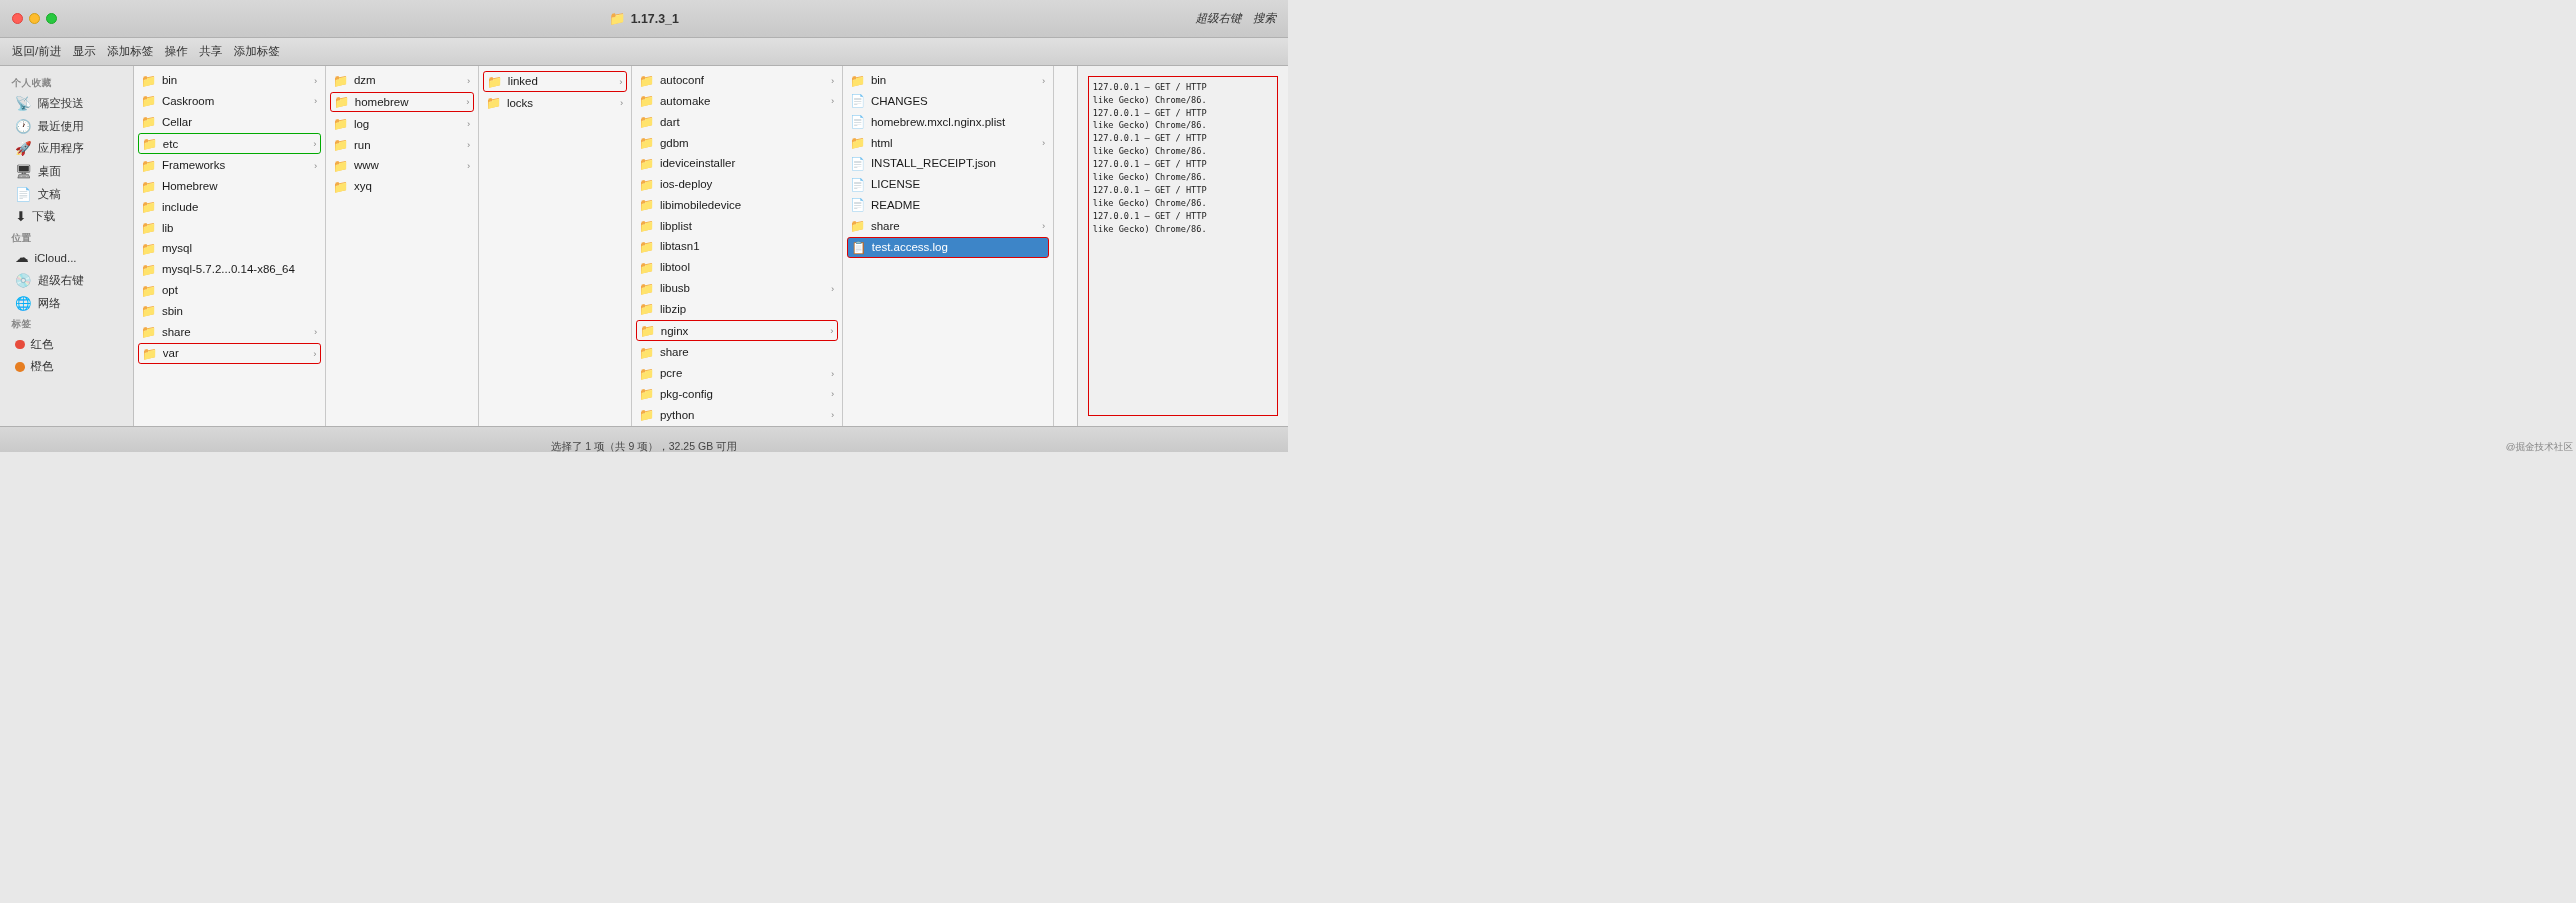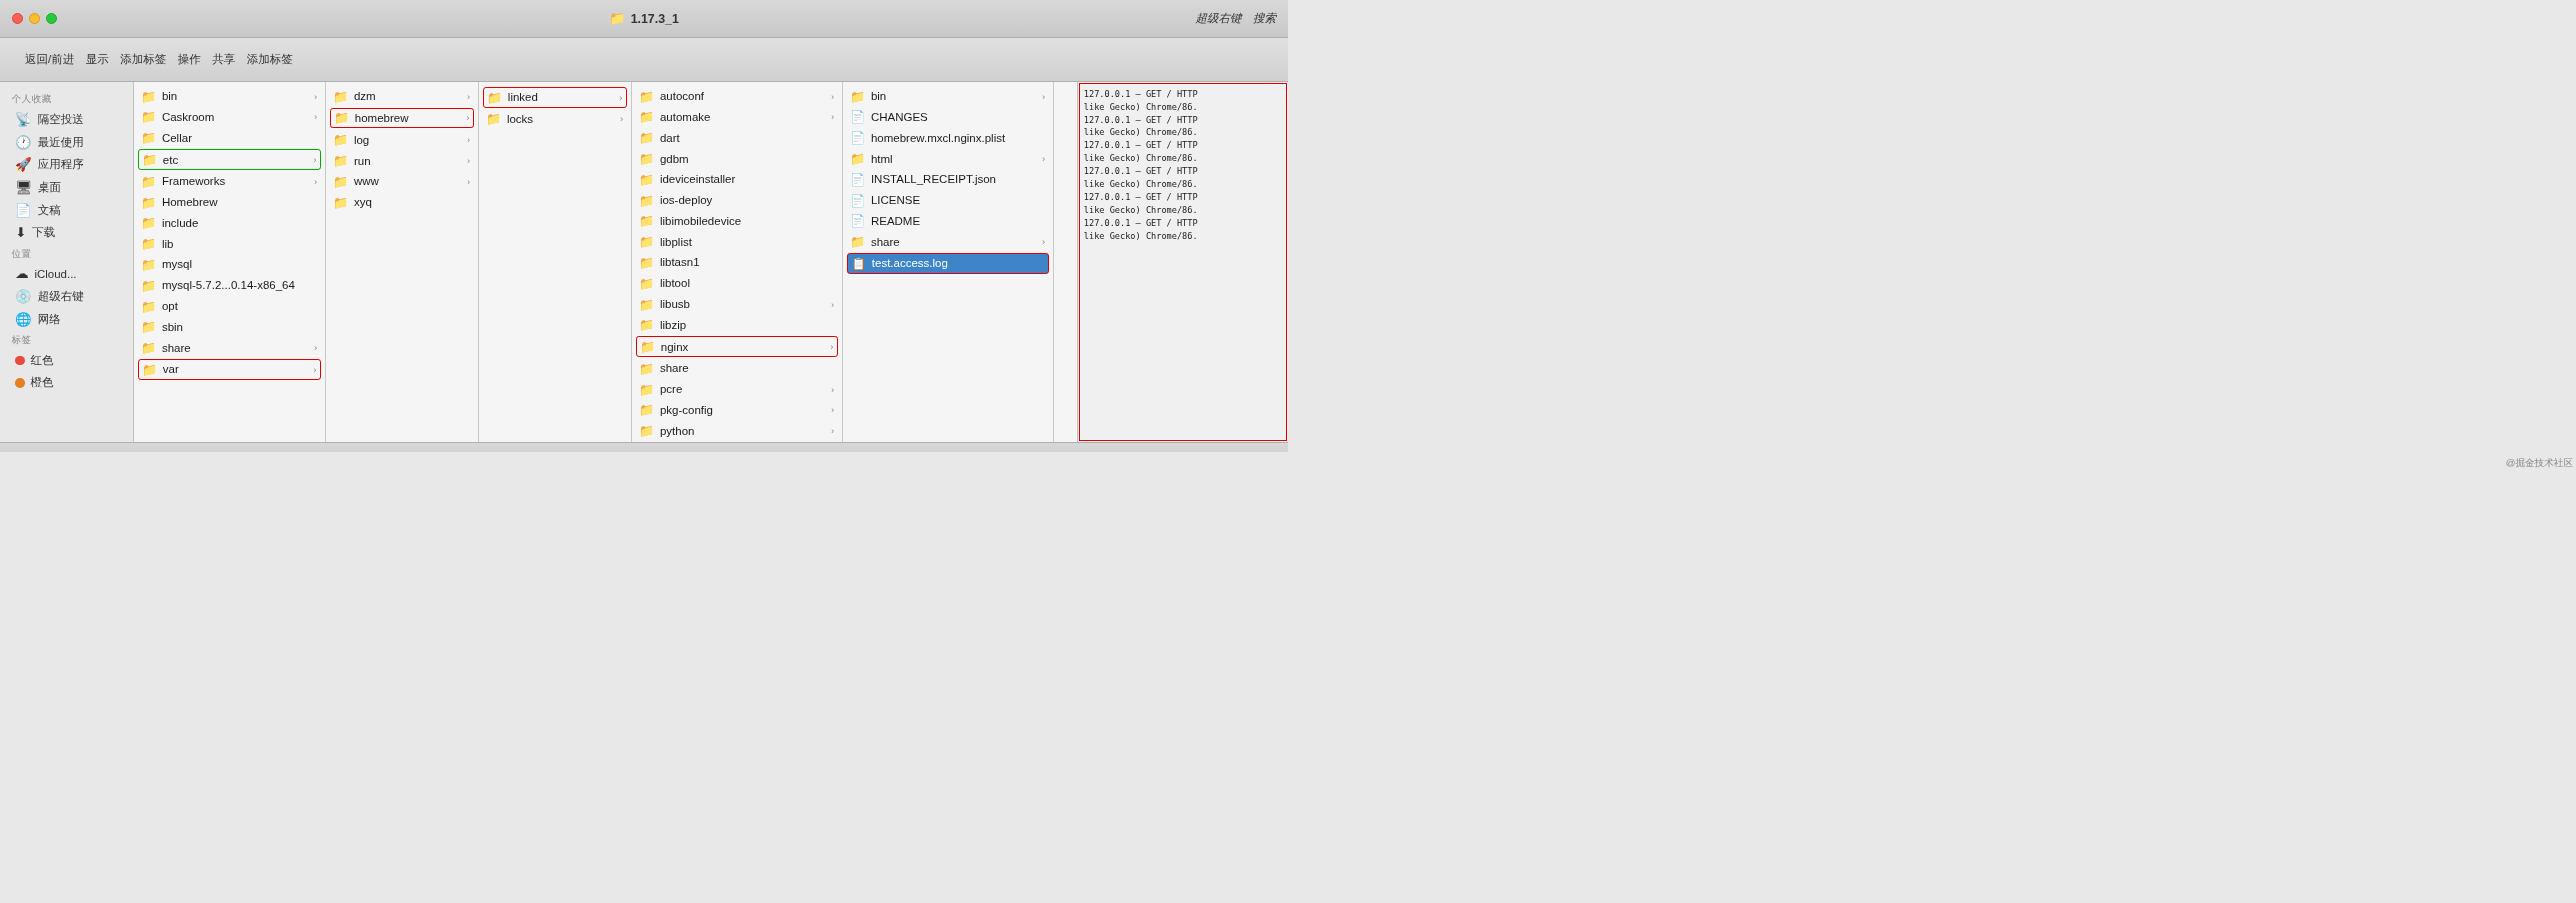--- a/index.html
+++ b/index.html
@@ -52,26 +52,26 @@
       padding-right: 12px;
       display: flex;
       gap: 11.5px;
       font-size: 11.5px;
       color: #444;
       font-style: italic;
     }
 
     
     .toolbar {
-      height: 44px;
+      height: 28px;
       background: linear-gradient(to bottom, #e0e0e0, #d0d0d0);
       border-bottom: 1px solid #b0b0b0;
       display: flex;
       align-items: center;
-      padding: 0 25px;
+      padding: 0 12px;
       gap: 11.5px;
       font-size: 11.5px;
       color: #333;
     }
     .toolbar-btn {
       cursor: pointer;
       color: #333;
       font-size: 11.5px;
     }
 
@@ -85,21 +85,21 @@
     
     .sidebar {
       width: 134px;
       background: #e8e8e8;
       border-right: 1px solid #c0c0c0;
       padding: 7.7px 0;
       overflow-y: auto;
     }
     .sidebar-section-title {
       font-size: 9.6px;
-      font-weight: 400;
+      font-weight: 700;
       color: #888;
       padding: 3.8px 11.5px 1.9px;
       letter-spacing: 0.5px;
     }
     .sidebar-item {
       display: flex;
       align-items: center;
       gap: 5.7px;
       padding: 3.8px 11.5px;
       font-size: 11.5px;
@@ -158,21 +158,21 @@
       border-radius: 2.9px;
       margin: 1px 3.8px;
       padding: 1.9px 3.8px;
     }
 
     
     .preview-pane {
       width: 211px;
       border-left: 1px solid #c0c0c0;
       background: #f0f0f0;
-      padding: 1px;
+      padding: 10px;
       font-size: 9.6px;
       font-family: monospace;
       color: #1a1a1a;
       overflow: hidden;
       line-height: 1.5;
     }
     .preview-pane .preview-content {
       border: 1.9px solid #d00;
       padding: 3.8px;
       height: 100%;

